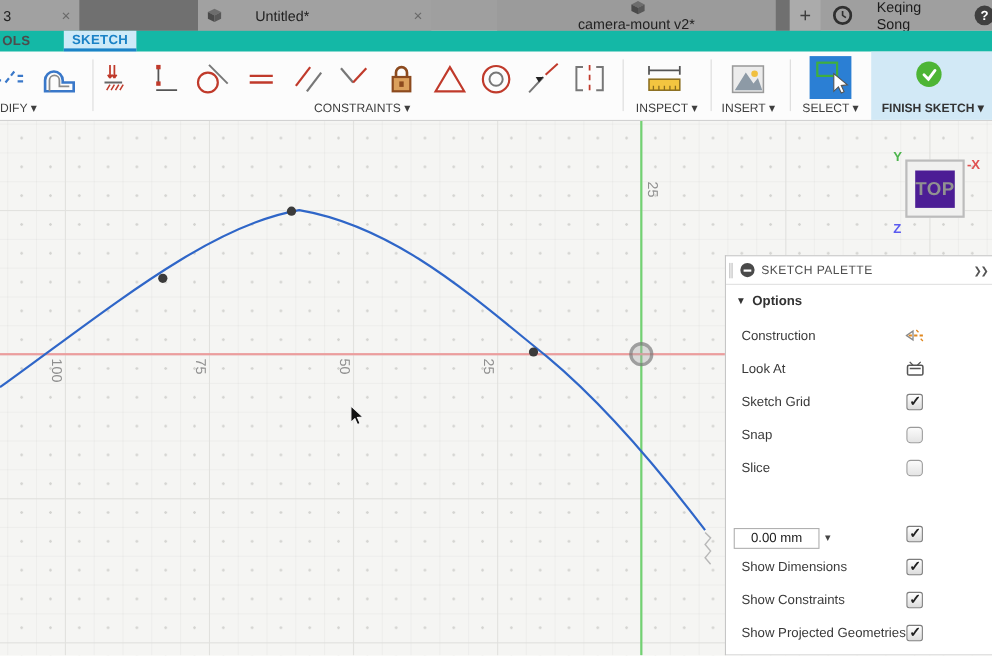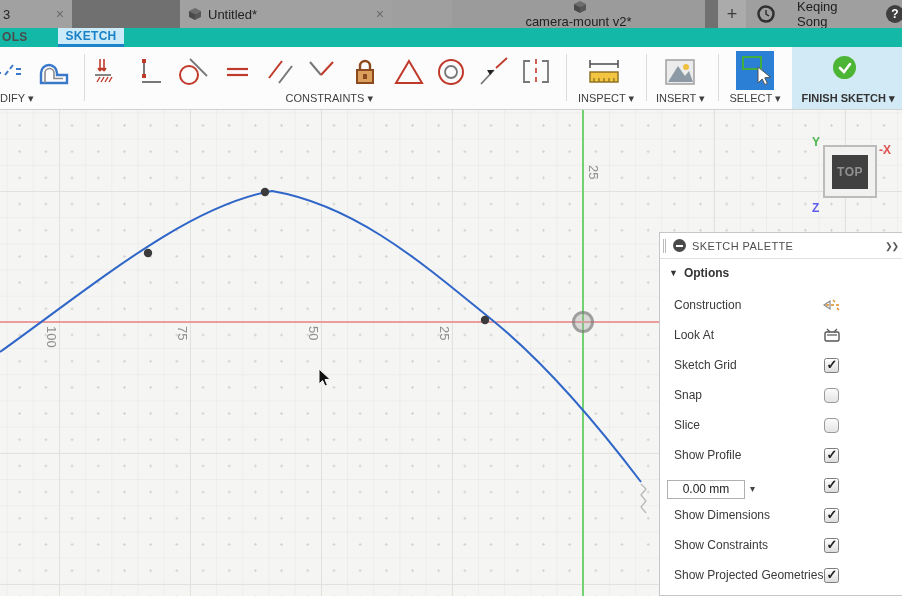--- a/index.html
+++ b/index.html
@@ -45,21 +45,21 @@
     background-repeat: repeat;
   }
   .axis-y { position:absolute; left:582px; top:0; width:2px; height:486px; }
   .axis-x { position:absolute; left:0; top:211px; width:902px; height:2px; }
   .origin-marker { position:absolute; left:572px; top:201px; width:22px; height:22px; border-radius:50%; border:3px solid rgba(110,110,110,.55); background:rgba(165,165,165,.35); }
   .alabel { position:absolute; color:#8f8f8f; font-size:13px; transform:rotate(90deg); transform-origin:left top; white-space:nowrap; }
   .spline-svg { position:absolute; left:0; top:0; width:902px; height:486px; pointer-events:none; }
 
   
   .viewcube { position:absolute; left:823px; top:35px; width:54px; height:53px; background:#f1f1f0; border:2px solid #bcbcbc; display:flex; align-items:center; justify-content:center; }
-  .viewcube .face { width:36px; height:34px; background:#404040; color:#919191; font-size:12px; font-weight:bold; display:flex; align-items:center; justify-content:center; letter-spacing:.5px; }
+  .viewcube .face { width:36px; height:34px; background:#4c1d95; color:#919191; font-size:17px; font-weight:bold; display:flex; align-items:center; justify-content:center; letter-spacing:.5px; }
   .vc-axis { position:absolute; font-size:12px; font-weight:bold; }
 
   
   .cursor { position:absolute; left:318px; top:258px; }
 
   
   .palette { position:absolute; left:659px; top:232px; width:243px; height:364px; background:#ffffff; border:1px solid #c6c6c6; border-right:none; }
   .pal-header { position:absolute; left:0; top:0; width:100%; height:26px; border-bottom:1px solid #e0e0e0; display:flex; align-items:center; }
   .pal-grip { width:3px; height:14px; border-left:1px solid #bbb; border-right:1px solid #bbb; margin-left:3px; }
   .pal-circle { width:13px; height:13px; border-radius:50%; background:#4a4a4a; margin-left:7px; position:relative; }
@@ -86,21 +86,21 @@
 
   <div class="titlebar">
     <div class="tb-gap" style="left:72px; width:108px;"></div>
     <div class="tb-gap" style="left:705px; width:13px;"></div>
 
     <div class="doc-tab" style="left:0; width:72px;">
       <span style="margin-left:3px;">3</span>
       <span class="close">×</span>
     </div>
 
-    <div class="doc-tab" style="left:180px; width:212px;">
+    <div class="doc-tab" style="left:180px; width:212px;gap:24px;">
       <span class="cube">
         <svg width="14" height="14" viewBox="0 0 14 14">
             <polygon points="7,1 13,4 7,7 1,4" fill="#6d6d6d"></polygon>
             <polygon points="1,4 7,7 7,13 1,10" fill="#4a4a4a"></polygon>
             <polygon points="13,4 7,7 7,13 13,10" fill="#585858"></polygon>
           </svg>
       </span>
       <span>Untitled*</span>
       <span class="close">×</span>
     </div>
@@ -363,24 +363,20 @@
     <div class="prow" style="top:147px;">
       <span class="plabel">Snap</span>
       <span class="cb unchecked"></span>
     </div>
 
     <div class="prow" style="top:177px;">
       <span class="plabel">Slice</span>
       <span class="cb unchecked"></span>
     </div>
 
-    <div class="prow" style="top:207px;">
-      <span class="plabel">Show Profile</span>
-      <span class="cb checked"></span>
-    </div>
 
     <div class="prow" style="top:237px;">
       <span class="plabel"></span>
       <span class="cb checked"></span>
     </div>
 
     <div class="prow" style="top:267px;">
       <span class="plabel">Show Dimensions</span>
       <span class="cb checked"></span>
     </div>

